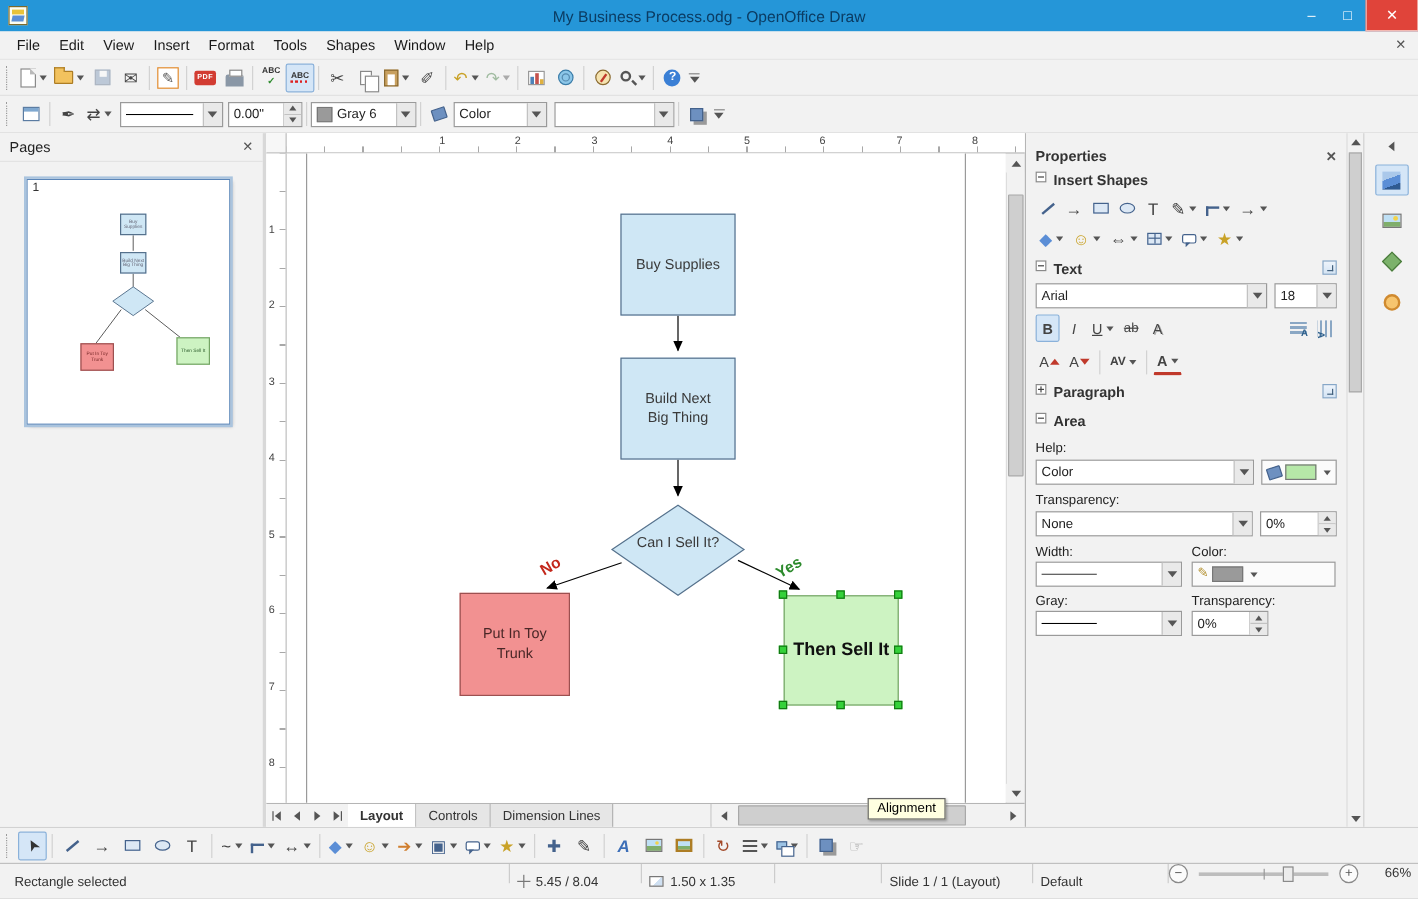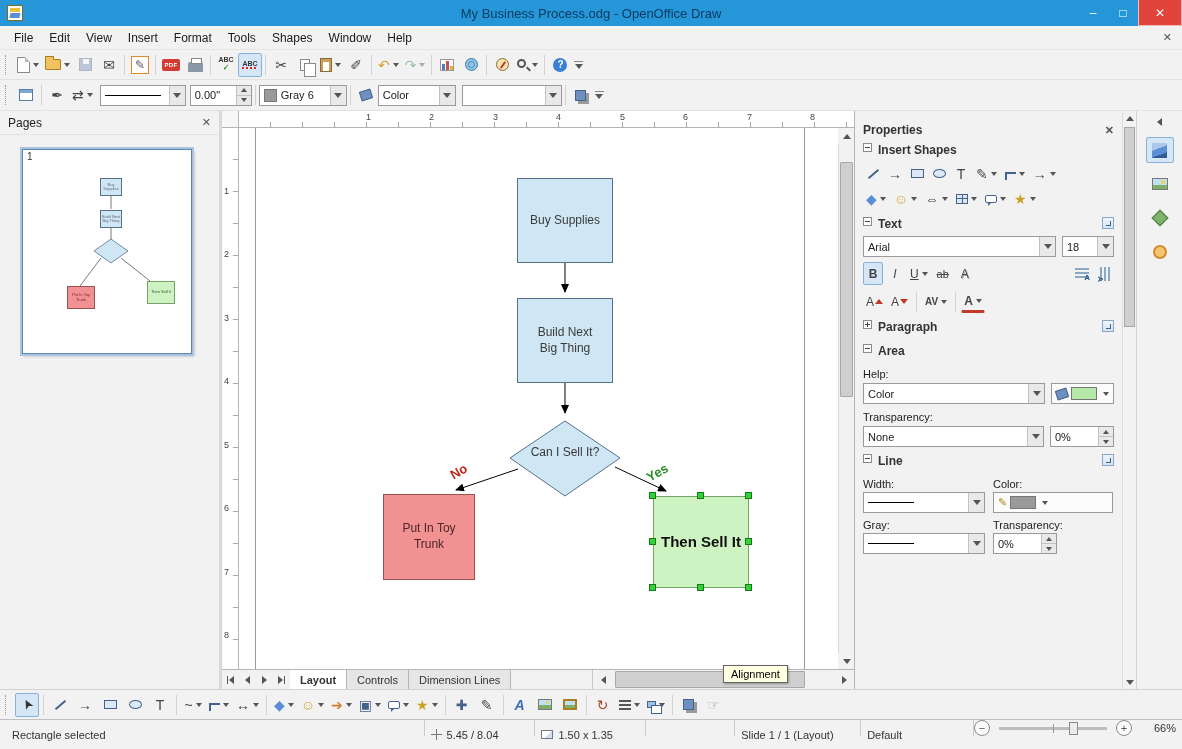--- a/index.html
+++ b/index.html
@@ -704,25 +704,20 @@
                 <span>
                   <i class="tri-u"></i>
                 </span>
                 <span>
                   <i class="tri-d"></i>
                 </span>
               </span>
           </div>
         </div>
 
-        <div class="sec-h">
-          <i class="exp"></i>
-          <span>Line</span>
-          <i class="launch"></i>
-        </div>
         <div class="line-grid">
           <div class="sb-label">Width:</div>
           <div class="sb-label">Color:</div>
           <div class="combo">
             <span class="cv">
                 <i class="line-preview"></i>
               </span>
             <span class="cb">
                 <i class="tri-d"></i>
               </span>

